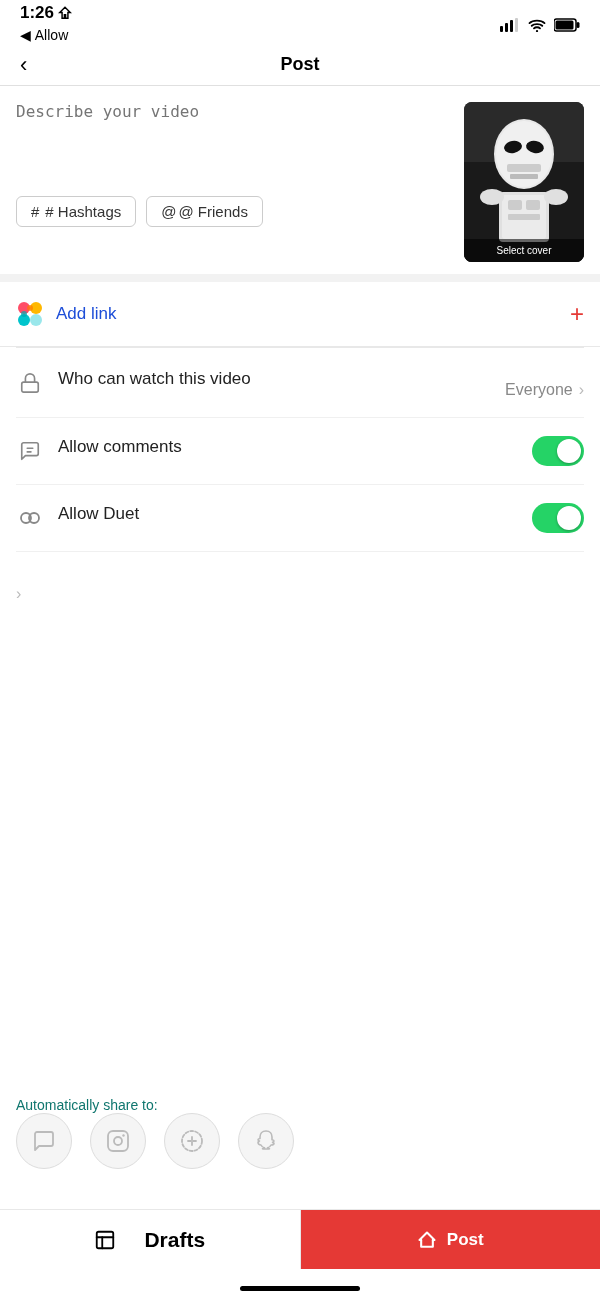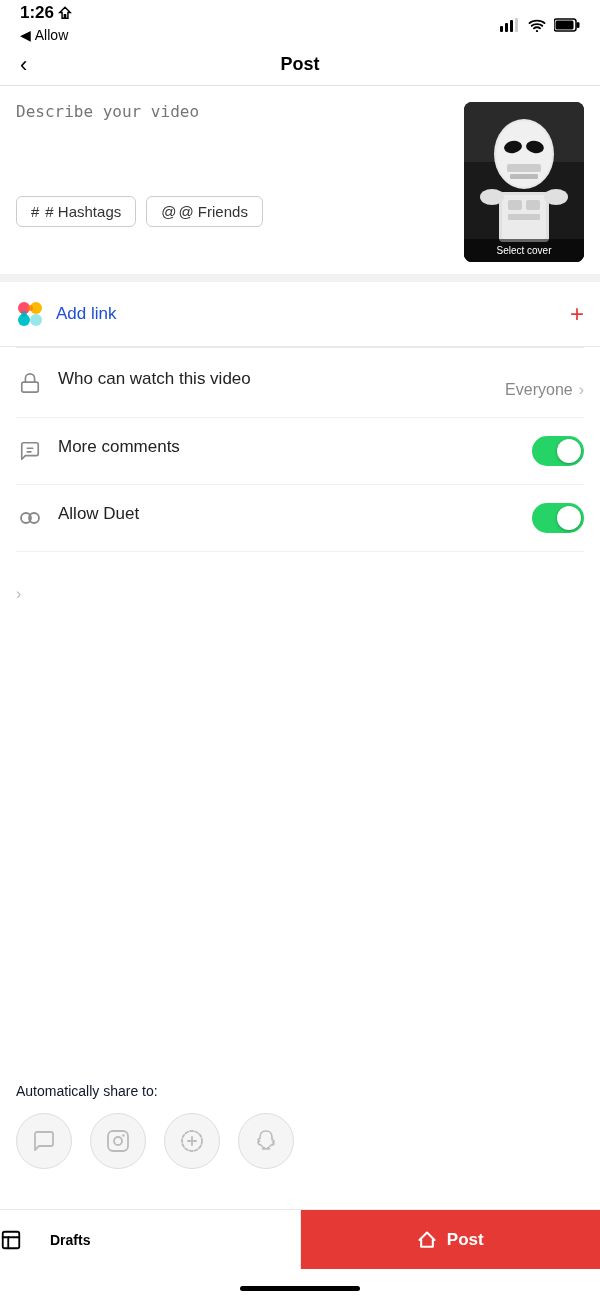--- a/index.html
+++ b/index.html
@@ -260,22 +260,21 @@
     
     .auto-share-section {
       padding: 20px 16px 0 16px;
       position: absolute;
       bottom: 130px;
       left: 0;
       right: 0;
     }
     .auto-share-label {
       font-size: 14px;
-      color: #0f172a;
-      margin-bottom: 14px;
+      color: #0f766e;
     }
     .share-icons-row {
       display: flex;
       gap: 18px;
       align-items: center;
     }
     .share-icon-btn {
       width: 56px;
       height: 56px;
       border-radius: 50%;
@@ -296,23 +295,23 @@
       left: 0;
       right: 0;
       display: flex;
       height: 60px;
       border-top: 1px solid #e8e8e8;
     }
     .drafts-btn {
       flex: 1;
       display: flex;
       align-items: center;
-      justify-content: flex-start;
+      justify-content: center;
       gap: 28px;
-      font-size: 14px;
+      font-size: 21px;
       font-weight: 600;
       background: #fff;
       border: none;
       cursor: pointer;
       color: #000;
       border-right: 1px solid #e8e8e8;
     }
     .post-btn {
       flex: 1;
       display: flex;
@@ -474,21 +473,21 @@
 
   <div class="setting-row">
     <div class="setting-left">
       <div class="setting-icon">
         <svg width="22" height="22" viewBox="0 0 24 24" fill="none" stroke="#888" stroke-width="1.8" stroke-linecap="round" stroke-linejoin="round">
           <path d="M21 15a2 2 0 0 1-2 2H7l-4 4V5a2 2 0 0 1 2-2h14a2 2 0 0 1 2 2z"></path>
           <line x1="9" y1="9" x2="15" y2="9"></line>
           <line x1="9" y1="13" x2="13" y2="13"></line>
         </svg>
       </div>
-      <span class="setting-label">More comments</span>
+      <span class="setting-label">Allow comments</span>
     </div>
     <div class="toggle on">
       <div class="toggle-knob"></div>
     </div>
   </div>
 
   <div class="setting-row">
     <div class="setting-left">
       <div class="setting-icon">
         <svg width="24" height="24" viewBox="0 0 24 24" fill="none" stroke="#888" stroke-width="1.8" stroke-linecap="round" stroke-linejoin="round">

